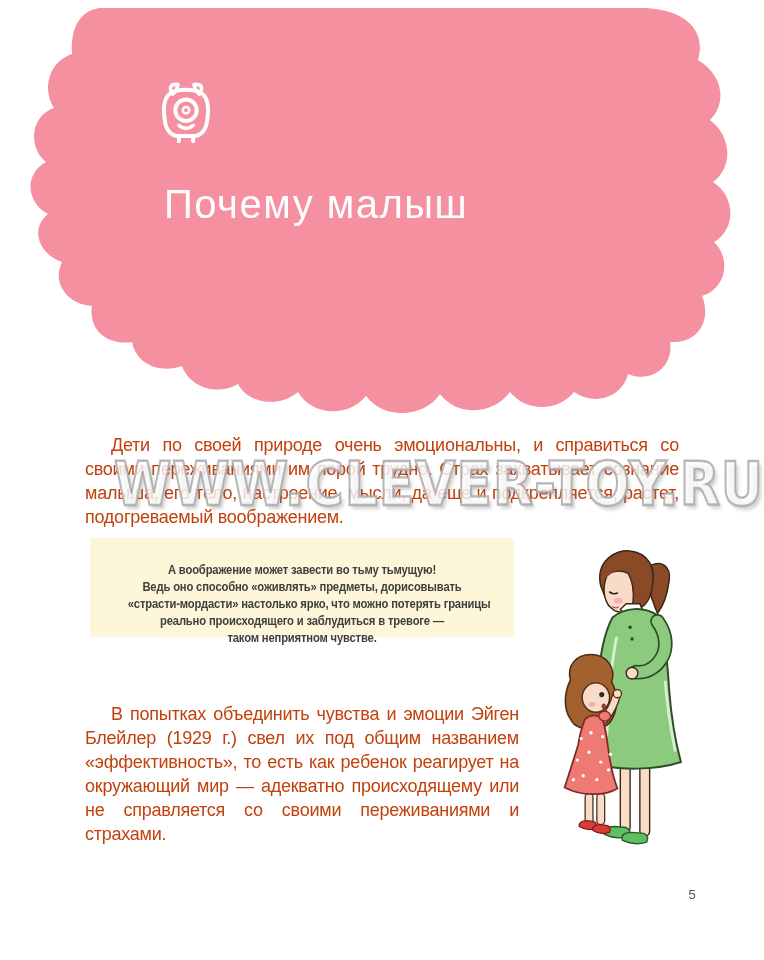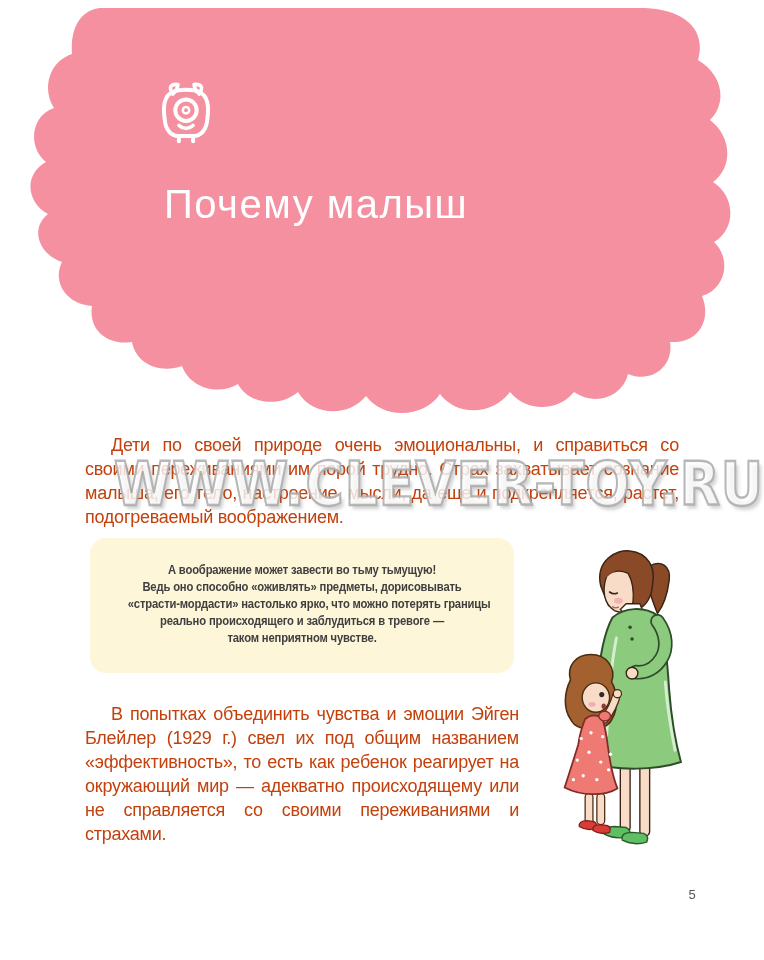--- a/index.html
+++ b/index.html
@@ -35,22 +35,22 @@
   .watermark span {
     display:inline-block; white-space:nowrap;
     font-size:52px; font-weight:700; letter-spacing:1px;
     color:rgba(255,255,255,0.78);
     -webkit-text-stroke:2px rgba(170,170,170,0.85);
     text-shadow:3px 4px 3px rgba(110,110,110,0.30);
     transform:scaleY(1.18); transform-origin:top center;
   }
 
   .callout {
-    position:absolute; left:90px; top:538px; width:424px; height:135px;
-    background:#FDF6D9; border-radius:16px;
+    position:absolute; left:90px; top:538px; width:424px; height:99px;
+    background:#FDF6D9; border-radius:2px;
     padding:23px 14px 0; box-sizing:border-box;
   }
   .callout-line {
     text-align:center; font-size:12.8px; font-weight:700; line-height:17px;
     letter-spacing:-0.2px; color:#3f3f3f; white-space:nowrap;
     transform:scaleX(0.88); transform-origin:50% 50%;
   }
 
   .illustration { position:absolute; left:548px; top:545px; }
 

